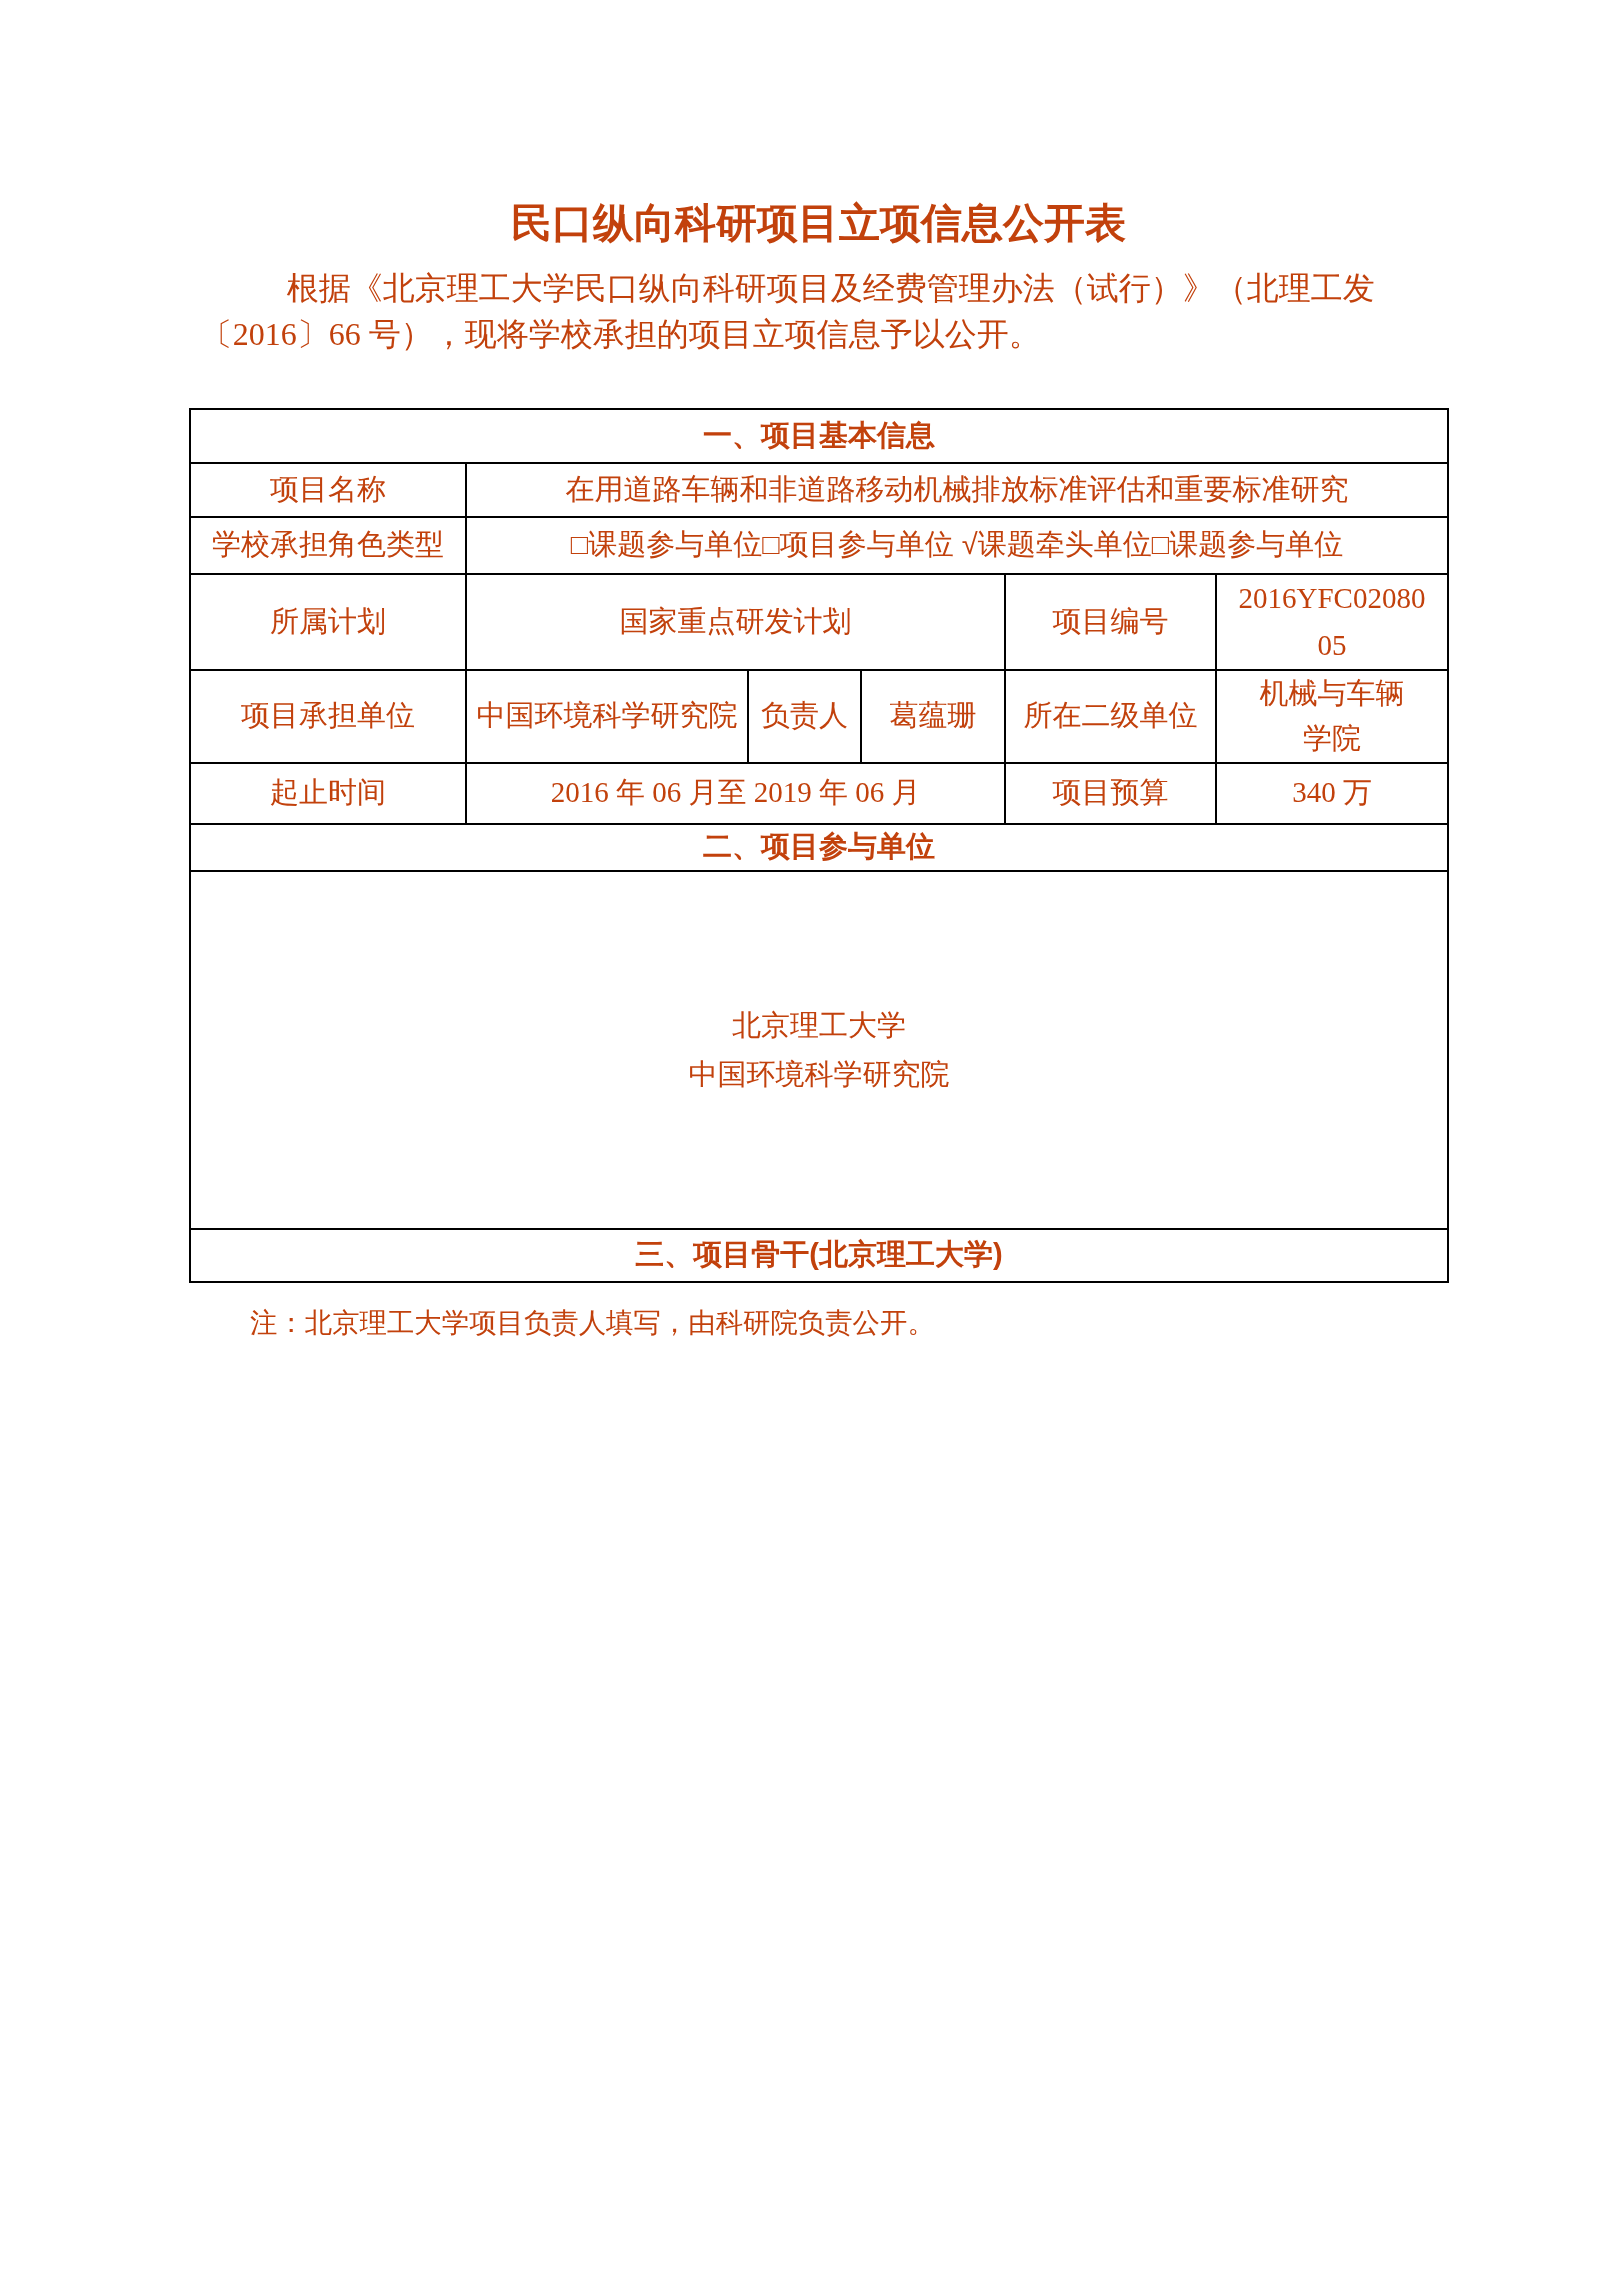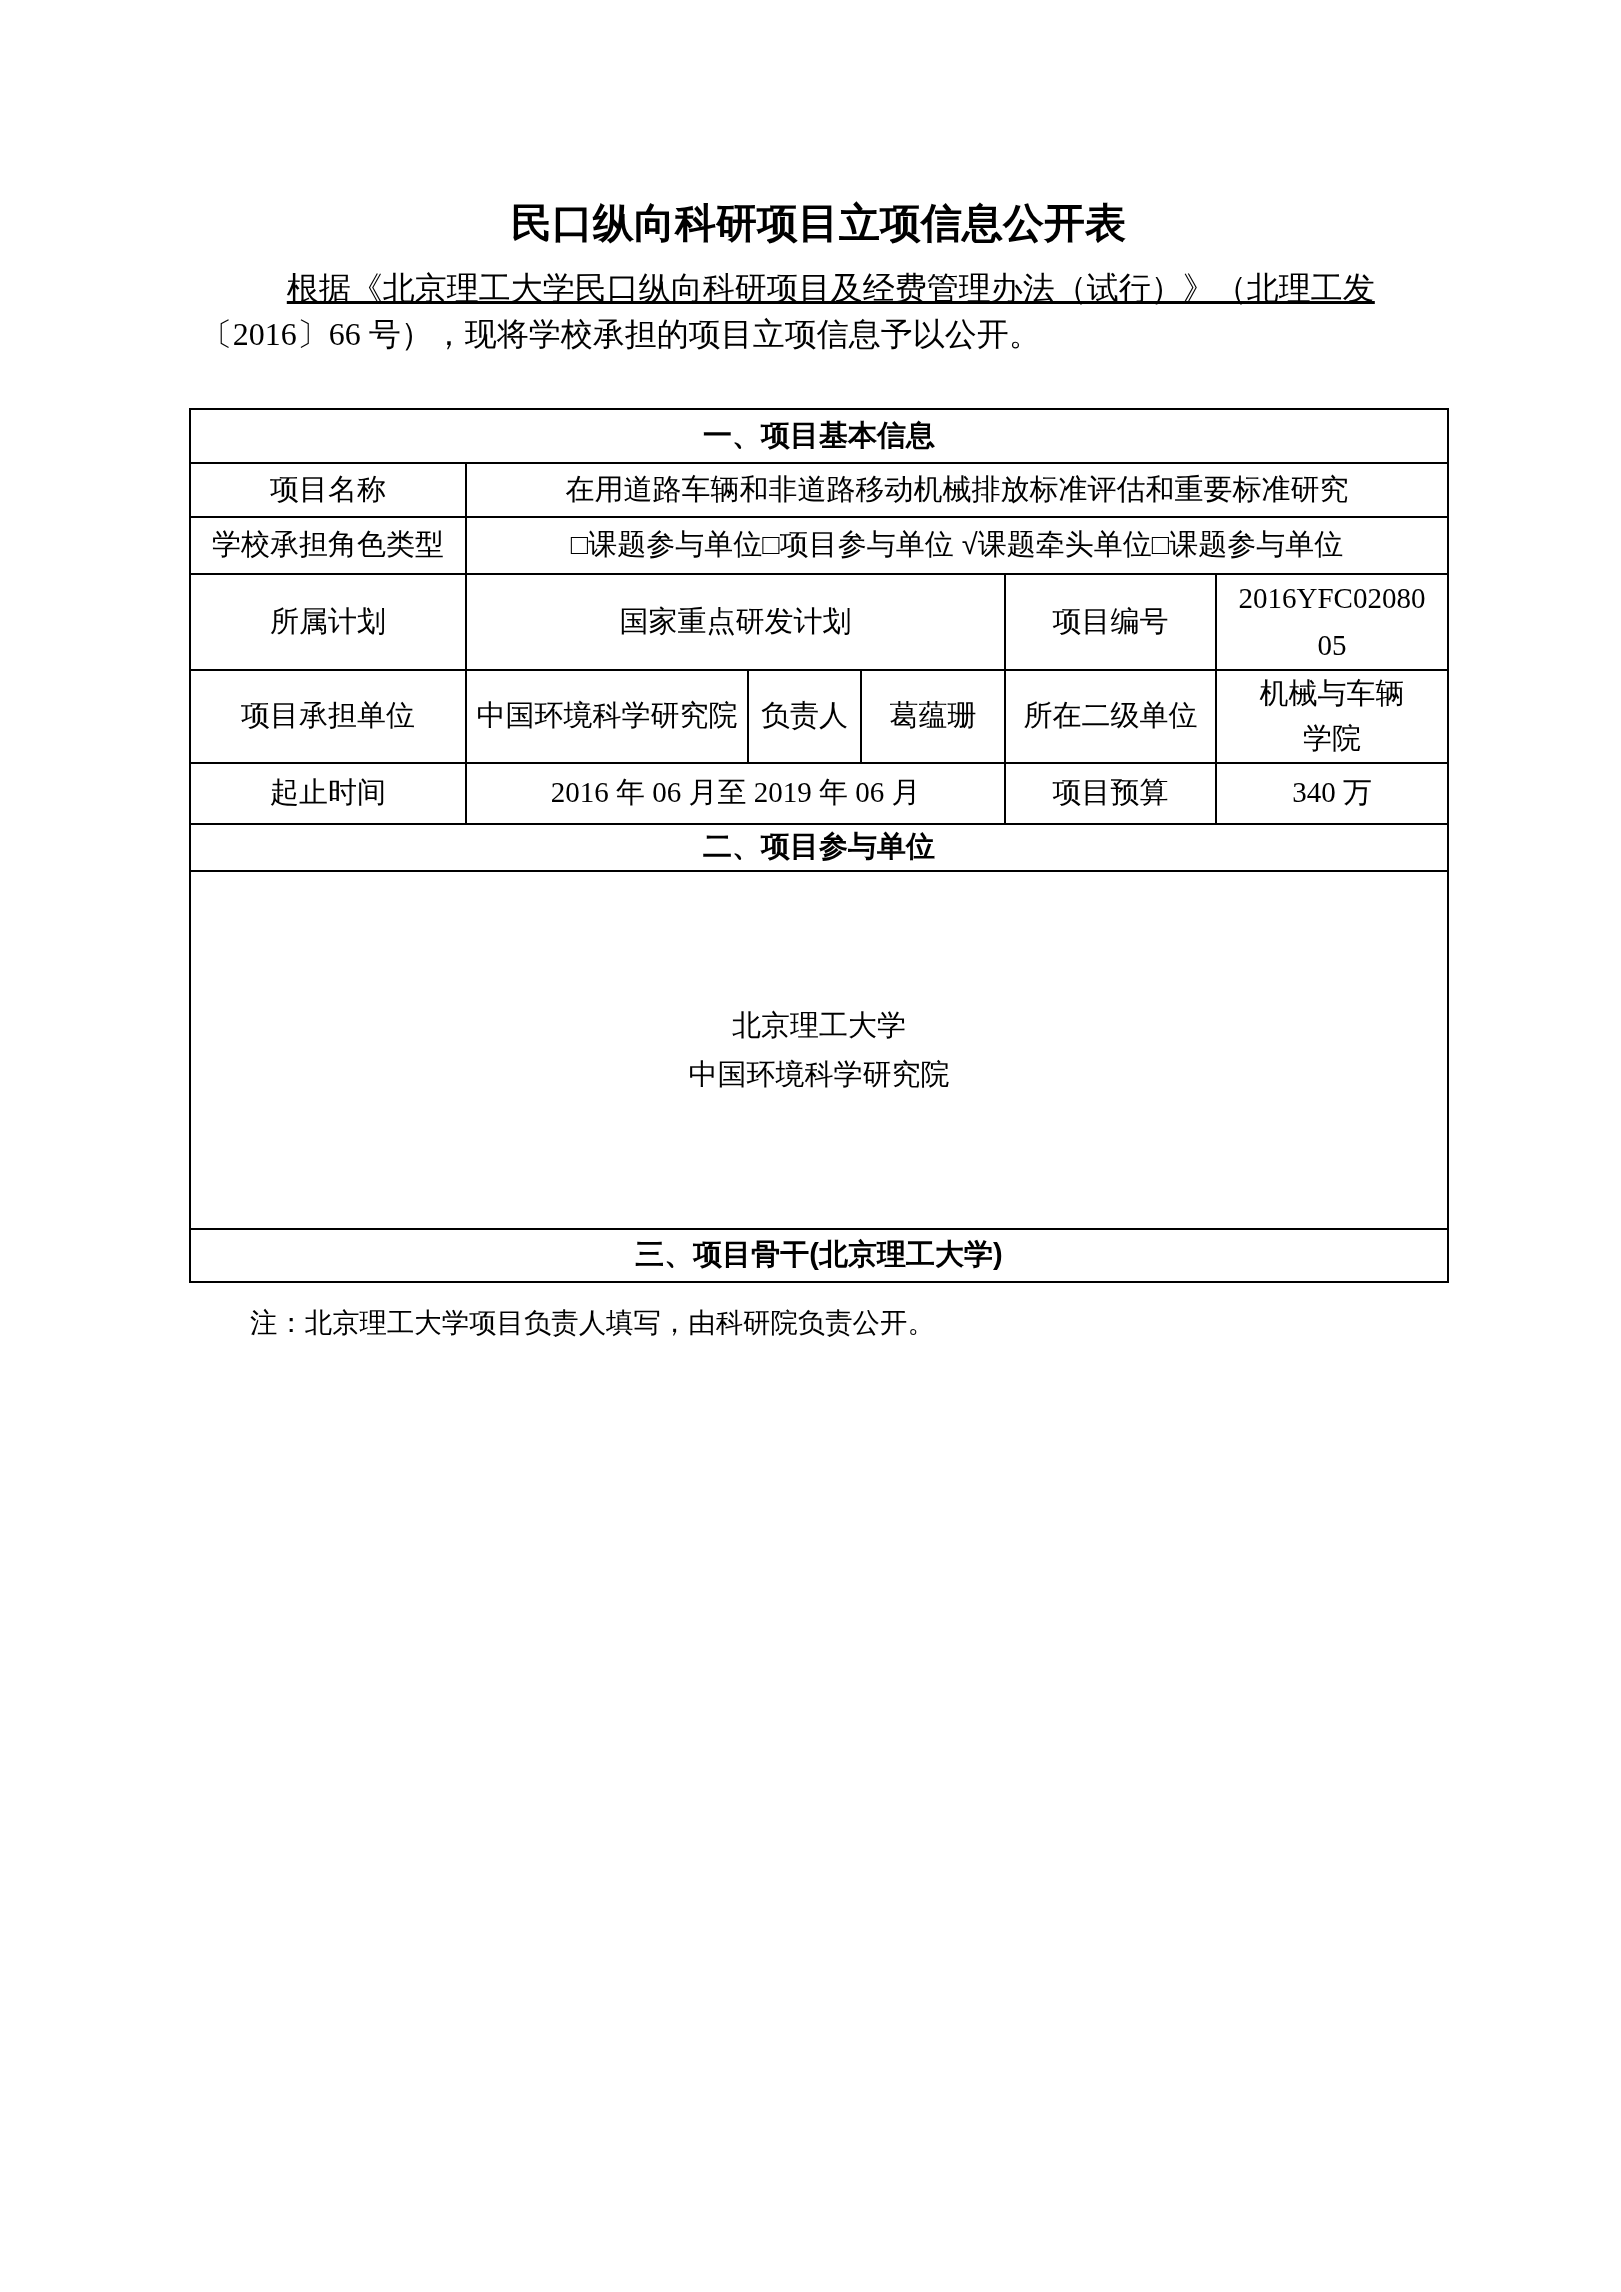--- a/index.html
+++ b/index.html
@@ -1,41 +1,41 @@
 <!DOCTYPE html>
 <html><head>
 <meta charset="utf-8">
 <style>
   html, body { margin:0; padding:0; background:#ffffff; }
   .page {
     position:relative;
     width:1621px;
     height:2293px;
     background:#ffffff;
-    color:#000000;
+    color:#c2410c;
     font-family:"Liberation Sans", sans-serif;
     overflow:hidden;
   }
   .content { margin-left:189px; width:1259px; }
   .doc-title {
     padding-top:196px;
     text-align:center;
     font-family:"Liberation Serif", serif;
     font-weight:bold;
     font-size:41px;
     line-height:55px;
   }
   .intro {
     margin:13.7px 0 0 11.8px;
     width:1237px;
     font-family:"Liberation Serif", serif;
     font-size:32px;
     line-height:46px;
   }
-  .intro-line-1 { display:block; padding-left:86px;text-decoration:underline; }
+  .intro-line-1 { display:block; padding-left:86px; }
   .intro-line-2 { display:block; }
 
   table.form {
     margin-top:51px;
     width:1259px;
     border-collapse:collapse;
     table-layout:fixed;
     border:2.9px solid #000;
     padding-left:40px;
   }

